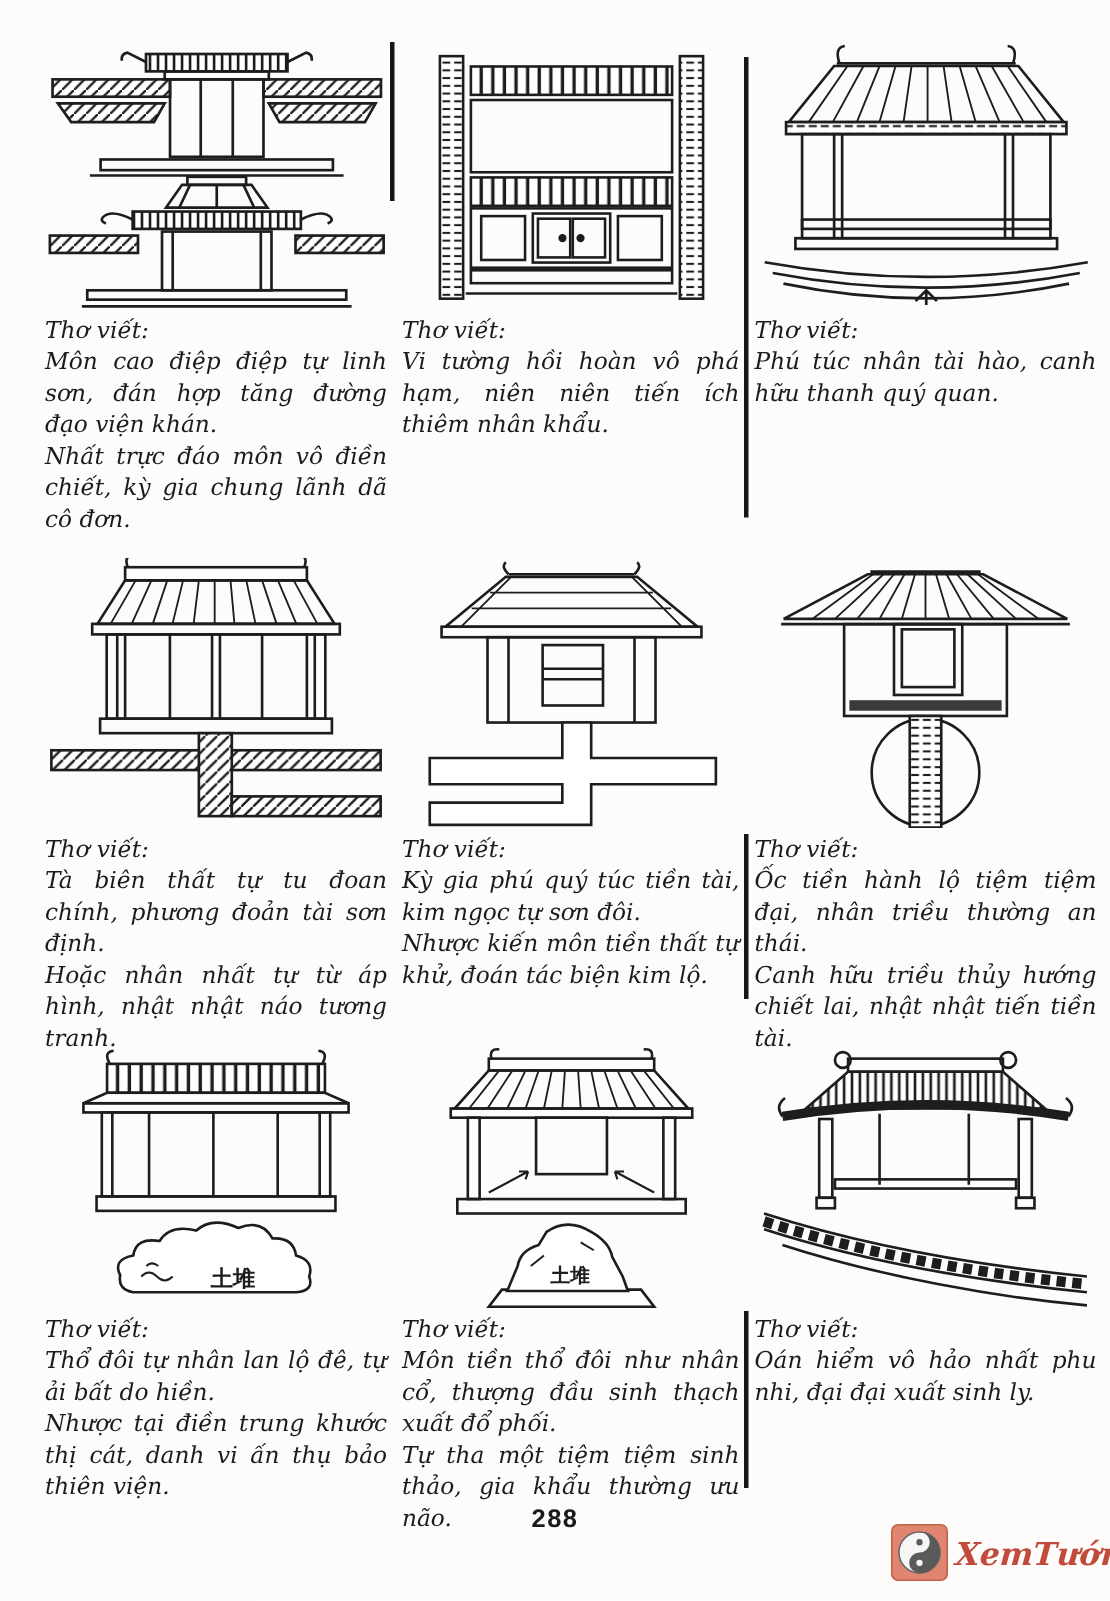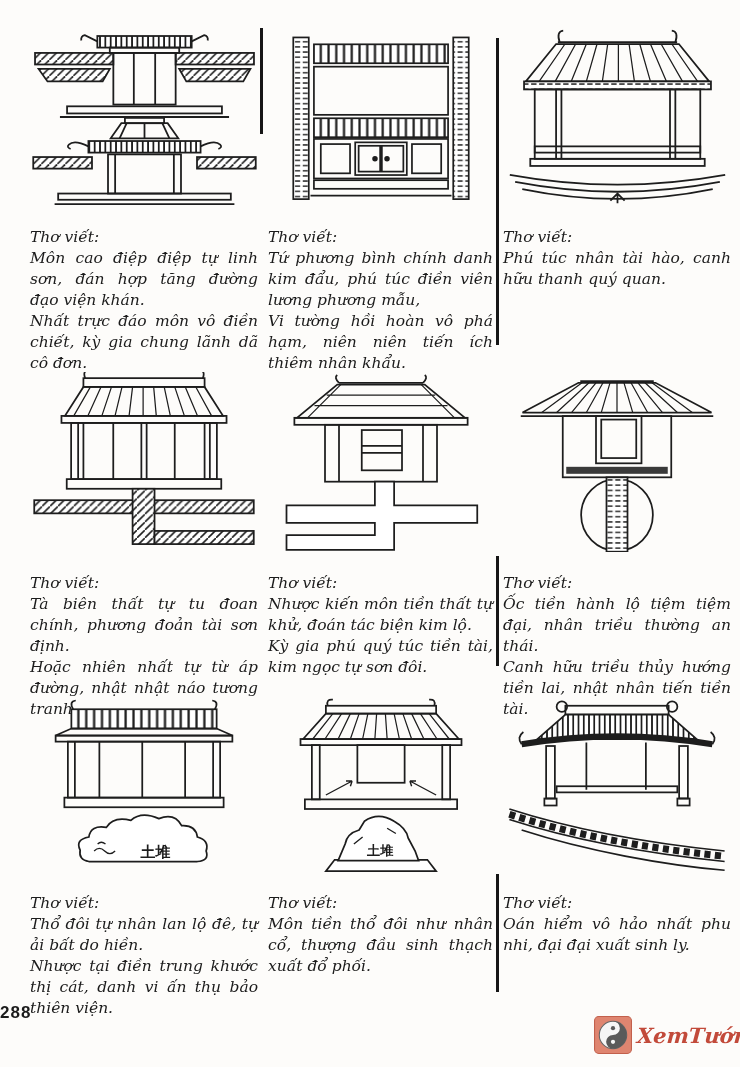--- a/index.html
+++ b/index.html
@@ -13,26 +13,26 @@
   .c2 { left:268px; top:28px;  width:225px; }
   .c3 { left:503px; top:28px;  width:228px; }
   .c4 { left:30px;  top:372px; width:228px; }
   .c5 { left:268px; top:372px; width:225px; }
   .c6 { left:503px; top:372px; width:228px; }
   .c7 { left:30px;  top:692px; width:228px; }
   .c8 { left:268px; top:692px; width:225px; }
   .c9 { left:503px; top:692px; width:228px; }
   .fig { height:178px; display:flex; align-items:flex-end; justify-content:center; }
   .row23 .fig { height:180px; }
-  .poem { font-style:italic; font-size:15.5px; line-height:21px; margin-top:21px; }
+  .poem { font-style:italic; font-size:15.5px; line-height:21px; margin-top:4px; }
   .poem p { margin:0; text-align:justify; }
   .poem p.label { text-align:left; }
   .vdiv { position:absolute; width:3px; background:#161616; }
   .pageno {
-    position:absolute; left:0; top:1003px; width:740px; 
+    position:absolute; left:0; top:1003px; width:740px; text-align:center;
     font-family:"Liberation Sans","DejaVu Sans",sans-serif;
     font-weight:bold; font-size:17px; letter-spacing:1px; font-style:normal;
   }
   .logo {
     position:absolute; left:594px; top:1016px; display:flex; align-items:center; gap:5px;
   }
   .logo-text {
     font-family:"DejaVu Serif","Liberation Serif",serif;
     font-style:italic; font-weight:bold; font-size:21px; color:#c24a3a;
     transform:skewX(-4deg);
@@ -119,21 +119,20 @@
         <rect x="84" y="130" width="25" height="30"></rect>
         <rect x="111" y="130" width="25" height="30"></rect>
         <circle cx="103" cy="145" r="2.2" fill="#1d1d1d"></circle>
         <circle cx="117" cy="145" r="2.2" fill="#1d1d1d"></circle>
         <rect x="32" y="170" width="156" height="10"></rect>
         <line x1="28" y1="188" x2="192" y2="188"></line>
       </svg>
     </div>
     <div class="poem">
       <p class="label">Thơ viết:</p>
-      <p>Tứ phương bình chính danh kim đẩu, phú túc điền viên lương phương mẫu,</p>
       <p>Vi tường hồi hoàn vô phá hạm, niên niên tiến ích thiêm nhân khẩu.</p>
     </div>
   </section>
 
   <section class="cell c3">
     <div class="fig">
       <svg width="225" height="178" viewBox="0 0 250 200" stroke="#1d1d1d" stroke-width="2" fill="none">
         <line x1="58" y1="16" x2="192" y2="16"></line>
         <path d="M60,16 q-4,-12 4,-13 M190,16 q4,-12 -4,-13"></path>
         <polygon points="56,18 194,18 228,60 22,60"></polygon>
@@ -165,43 +164,43 @@
         <path d="M50,58 V122 M56,58 V122 M90,58 V122 M122,58 V122 M128,58 V122 M160,58 V122 M194,58 V122 M200,58 V122"></path>
         <rect x="37" y="122" width="176" height="11"></rect>
         <rect x="0" y="146" width="250" height="15" fill="url(#pd)"></rect>
         <rect x="112" y="133" width="25" height="63" fill="url(#pd)"></rect>
         <rect x="137" y="181" width="113" height="15" fill="url(#pd)"></rect>
       </svg>
     </div>
     <div class="poem">
       <p class="label">Thơ viết:</p>
       <p>Tà biên thất tự tu đoan chính, phương đoản tài sơn định.</p>
-      <p>Hoặc nhiên nhất tự từ áp đường, nhật nhật náo tương tranh.</p>
+      <p>Hoặc nhân nhất tự từ áp hình, nhật nhật náo tương tranh.</p>
     </div>
   </section>
 
   <section class="cell c5 row23">
     <div class="fig">
       <svg width="210" height="180" viewBox="0 0 240 205" stroke="#1d1d1d" stroke-width="2" fill="none">
         <line x1="72" y1="12" x2="168" y2="12"></line>
         <path d="M72,12 q-6,-6 -2,-9 M168,12 q6,-6 2,-9"></path>
         <polygon points="70,14 170,14 216,52 24,52"></polygon>
         <path d="M74,14 L36,52 M166,14 L204,52 M58,26 H182 M44,38 H196" stroke-width="1.4"></path>
         <rect x="21" y="52" width="198" height="8"></rect>
         <rect x="56" y="60" width="128" height="65"></rect>
         <path d="M72,60 V125 M168,60 V125"></path>
         <rect x="98" y="66" width="46" height="46"></rect>
         <path d="M98,84 H144 M98,92 H144"></path>
         <path d="M113,125 H135 V152 H230 V172 H135 V203 H12 V186 H113 V172 H12 V152 H113 Z" fill="#ffffff"></path>
       </svg>
     </div>
     <div class="poem">
       <p class="label">Thơ viết:</p>
+      <p>Kỳ gia phú quý túc tiền tài, kim ngọc tự sơn đôi.</p>
       <p>Nhược kiến môn tiền thất tự khử, đoán tác biện kim lộ.</p>
-      <p>Kỳ gia phú quý túc tiền tài, kim ngọc tự sơn đôi.</p>
     </div>
   </section>
 
   <section class="cell c6 row23">
     <div class="fig">
       <svg width="210" height="180" viewBox="0 0 240 205" stroke="#1d1d1d" stroke-width="2" fill="none">
         <line x1="78" y1="10" x2="162" y2="10"></line>
         <polygon points="76,12 164,12 228,46 12,46"></polygon>
         <path d="M80,12 L34,46 M88,12 L51,46 M96,12 L68,46 M104,12 L85,46 M112,12 L102,46 M120,12 L120,46 M128,12 L138,46 M136,12 L155,46 M144,12 L172,46 M152,12 L189,46 M160,12 L206,46" stroke-width="1.4"></path>
         <line x1="10" y1="50" x2="230" y2="50"></line>
@@ -209,21 +208,21 @@
         <rect x="96" y="50" width="52" height="54"></rect>
         <rect x="102" y="54" width="40" height="44"></rect>
         <rect x="62" y="108" width="116" height="8" fill="#3a3a3a" stroke="none"></rect>
         <circle cx="120" cy="163" r="41"></circle>
         <rect x="108" y="120" width="24" height="85" fill="url(#ph)"></rect>
       </svg>
     </div>
     <div class="poem">
       <p class="label">Thơ viết:</p>
       <p>Ốc tiền hành lộ tiệm tiệm đại, nhân triều thường an thái.</p>
-      <p>Canh hữu triều thủy hướng tiền lai, nhật nhân tiến tiền tài.</p>
+      <p>Canh hữu triều thủy hướng chiết lai, nhật nhật tiến tiền tài.</p>
     </div>
   </section>
 
   <section class="cell c7 row23">
     <div class="fig">
       <svg width="202" height="175" viewBox="0 0 230 200" stroke="#1d1d1d" stroke-width="2" fill="none">
         <rect x="32" y="14" width="166" height="22" fill="url(#pv2)"></rect>
         <path d="M34,14 q-5,-9 3,-10 M196,14 q5,-9 -3,-10"></path>
         <polygon points="32,36 198,36 216,44 14,44"></polygon>
         <rect x="14" y="44" width="202" height="7"></rect>
@@ -257,20 +256,21 @@
         <rect x="28" y="117" width="174" height="11"></rect>
         <path d="M52,199 L178,199 L168,186 L62,186 Z" fill="#ffffff"></path>
         <path d="M66,187 L74,168 Q76,156 90,152 L96,142 Q112,131 130,142 Q144,150 146,161 L154,176 L158,187 Z" fill="#ffffff"></path>
         <path d="M84,168 l10,-8 M122,150 l10,6" stroke-width="1.5"></path>
         <text x="114" y="180" text-anchor="middle" font-size="15" font-weight="bold" fill="#1d1d1d" stroke="none" font-family="DejaVu Sans, sans-serif">土堆</text>
       </svg>
     </div>
     <div class="poem">
       <p class="label">Thơ viết:</p>
       <p>Môn tiền thổ đôi như nhân cổ, thượng đầu sinh thạch xuất đổ phối.</p>
+      <p>Tự tha một tiệm tiệm sinh thảo, gia khẩu thường ưu não.</p>
     </div>
   </section>
 
   <section class="cell c9 row23">
     <div class="fig">
       <svg width="222" height="175" viewBox="0 0 250 200" stroke="#1d1d1d" stroke-width="2" fill="none">
         <rect x="66" y="10" width="118" height="10"></rect>
         <circle cx="62" cy="11" r="6"></circle>
         <circle cx="188" cy="11" r="6"></circle>
         <polygon points="66,20 184,20 216,48 34,48" fill="url(#pv)"></polygon>

